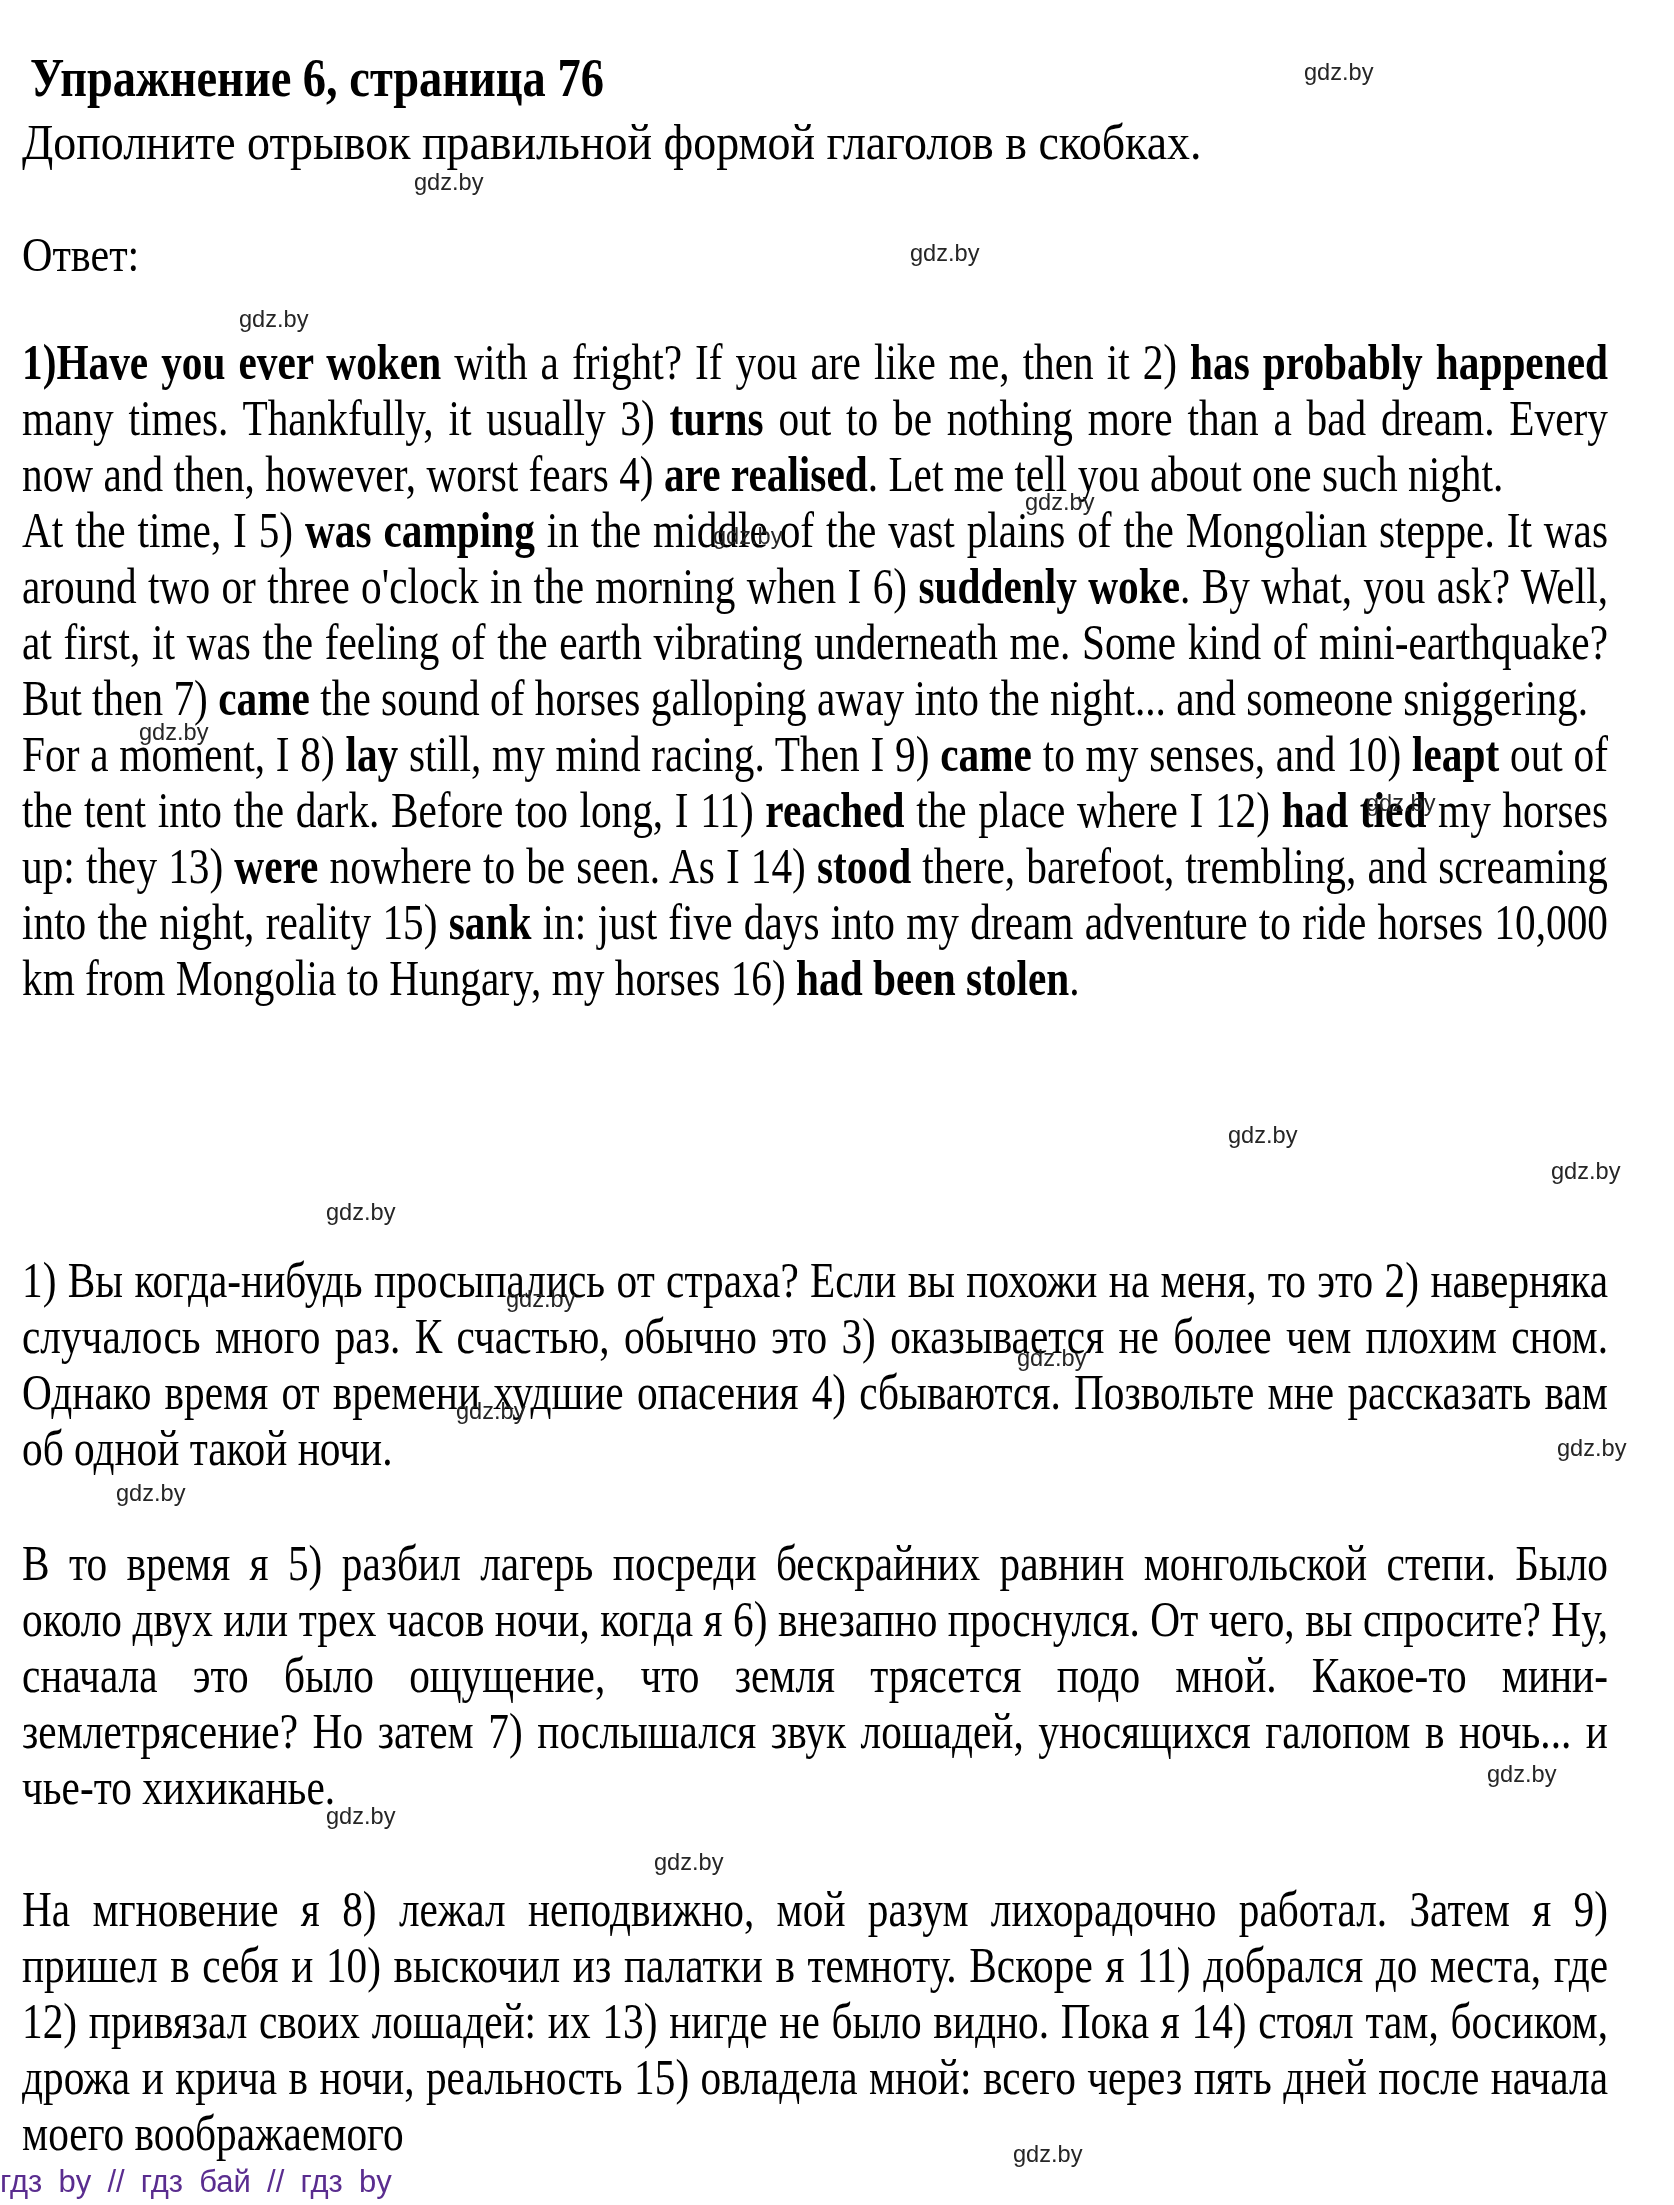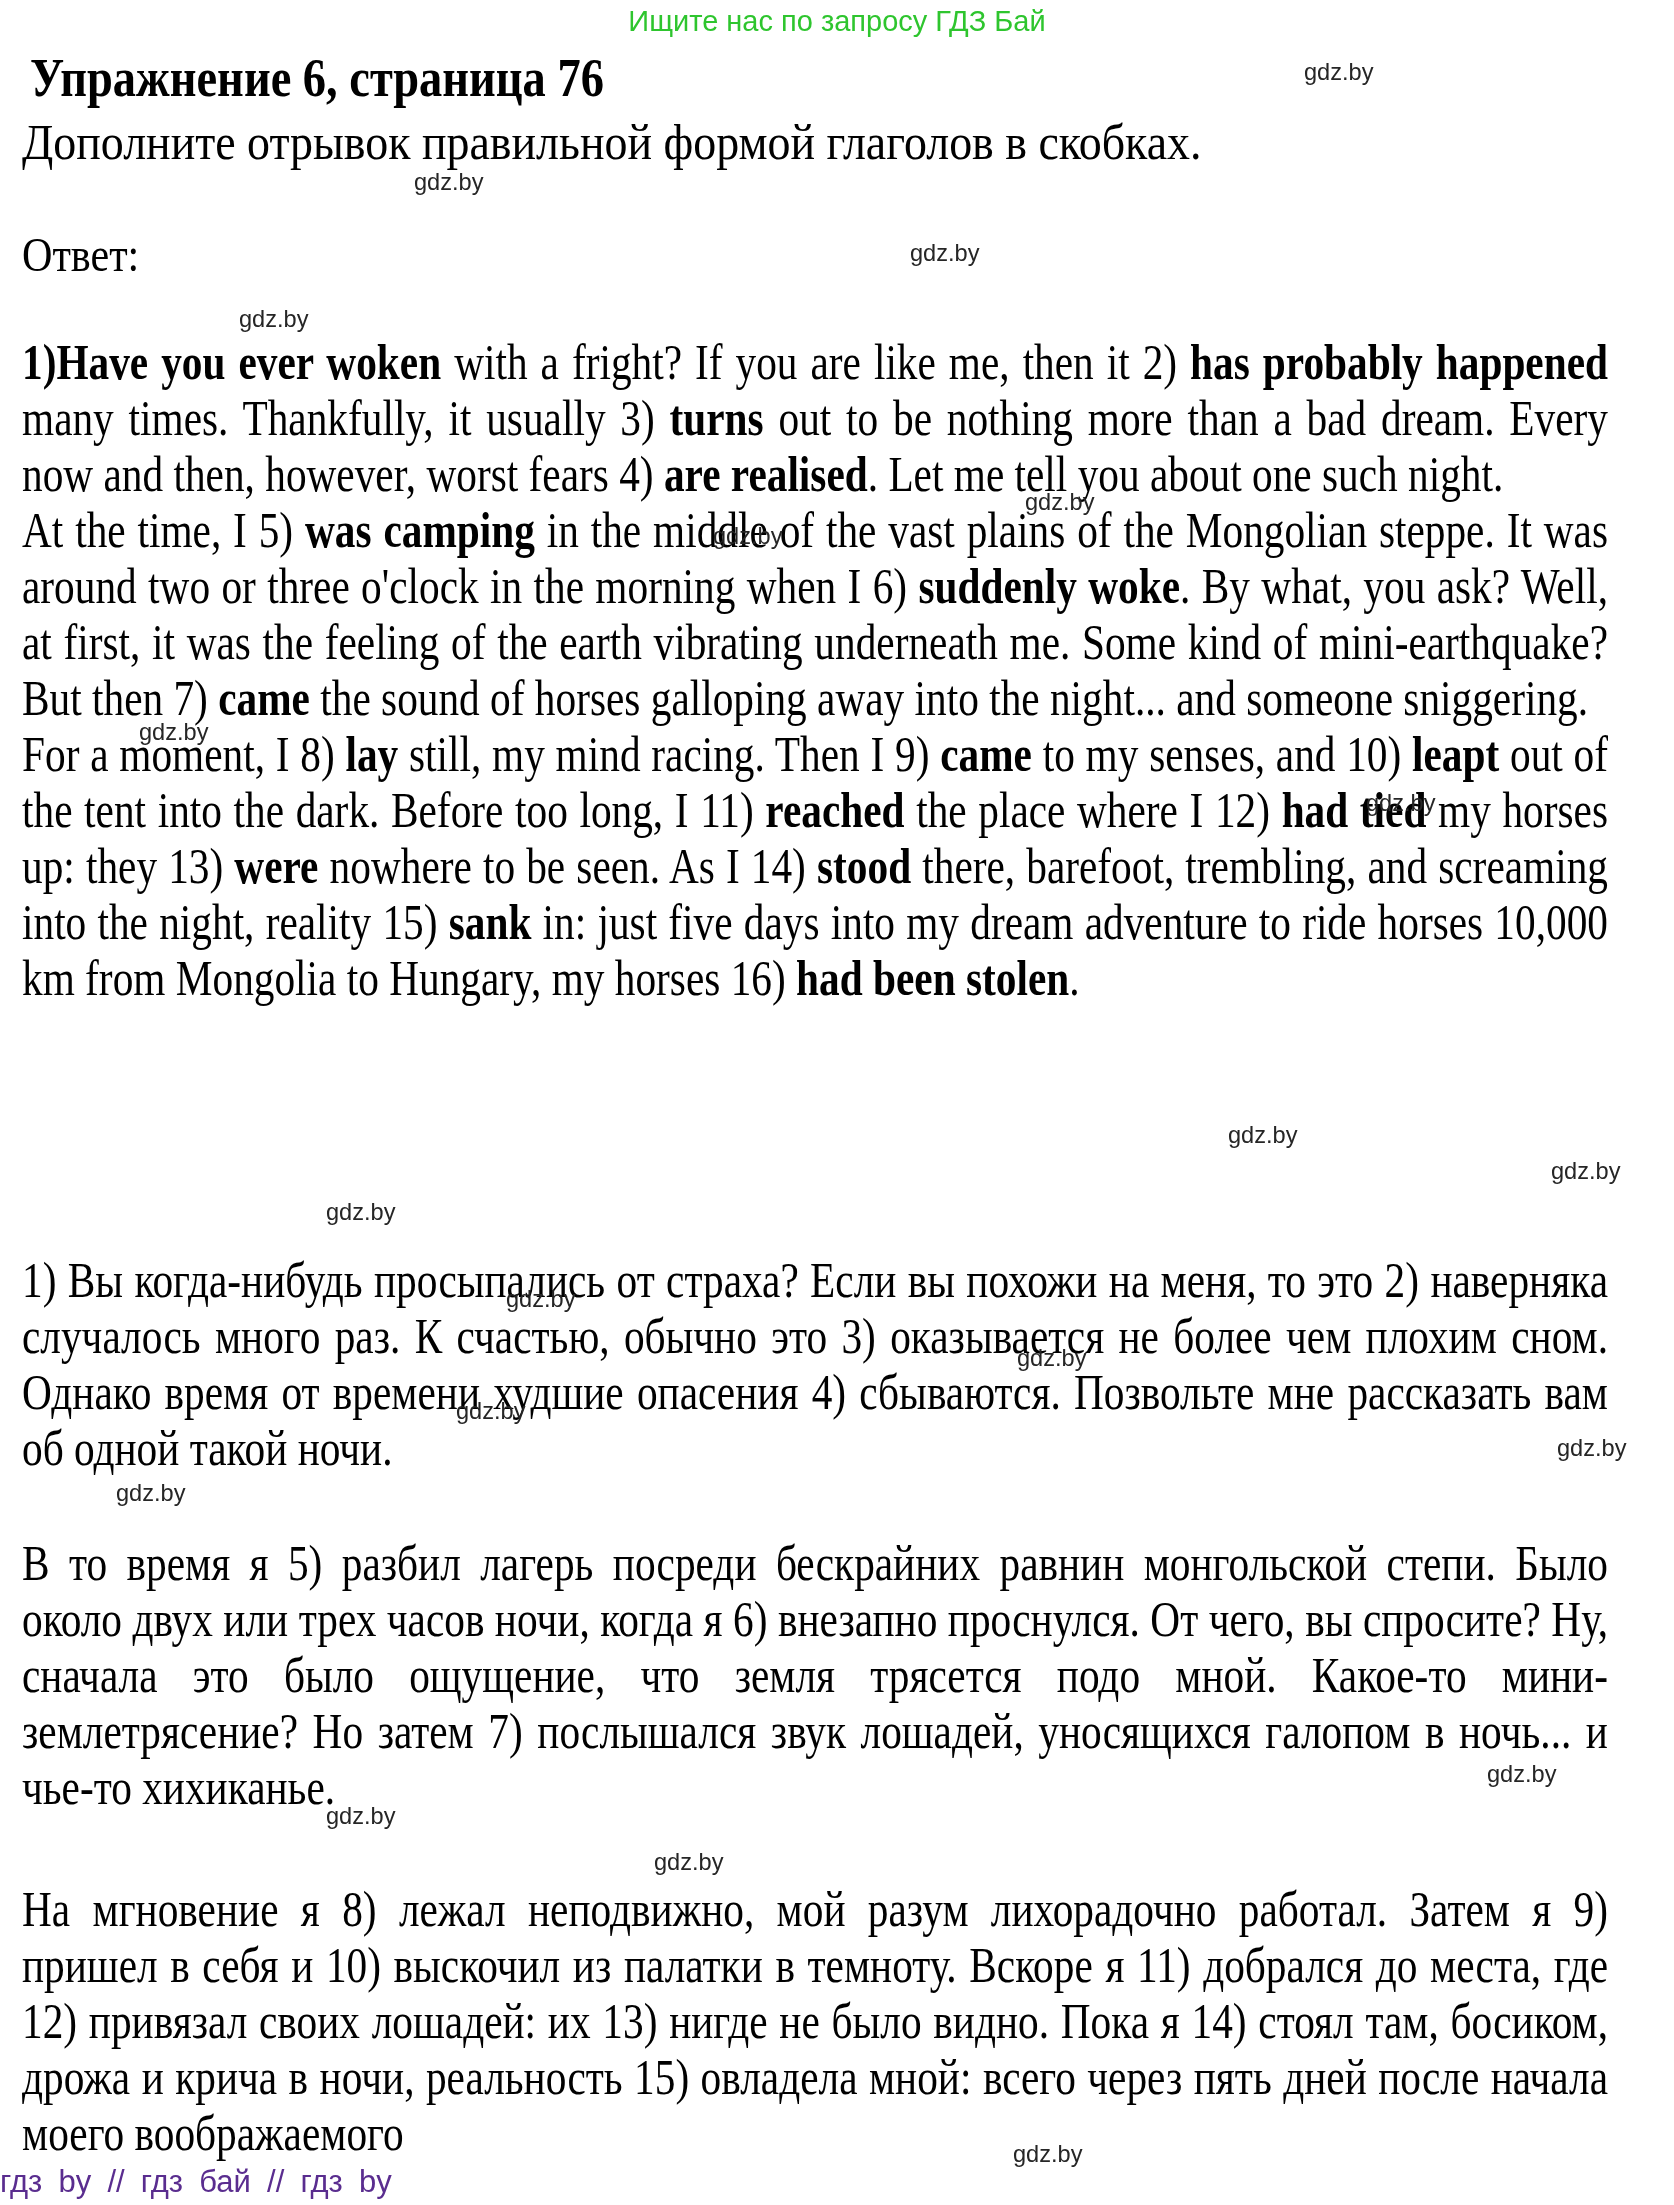--- a/index.html
+++ b/index.html
@@ -43,21 +43,20 @@
     position:absolute;top:2164px;left:0;width:100%;
     font-family:"Liberation Sans",sans-serif;font-size:31px;
     color:#5A2D8F;word-spacing:7.6px;
   }
 </style>
 </head>
 <body>
 
 <div class="page">
 
-  <div class="banner">Ищите нас по запросу ГДЗ Бай</div>
 
   <h1 class="title">Упражнение 6, страница 76</h1>
 
   <p class="task">Дополните отрывок правильной формой глаголов в скобках.</p>
 
   <p class="answer-label">Ответ:</p>
 
   <div class="textblock" id="en">
     <p><b>1)Have you ever woken</b><span> with a fright? If you are like me, then it 2) </span><b>has probably happened</b><span> many times. Thankfully, it usually 3) </span><b>turns</b><span> out to be nothing more than a bad dream. Every now and then, however, worst fears 4) </span><b>are realised</b><span>. Let me tell you about one such night.</span></p>
     <p><span>At the time, I 5) </span><b>was camping</b><span> in the middle of the vast plains of the Mongolian steppe. It was around two or three o'clock in the morning when I 6) </span><b>suddenly woke</b><span>. By what, you ask? Well, at first, it was the feeling of the earth vibrating underneath me. Some kind of mini-earthquake? But then 7) </span><b>came</b><span> the sound of horses galloping away into the night... and someone sniggering.</span></p>

